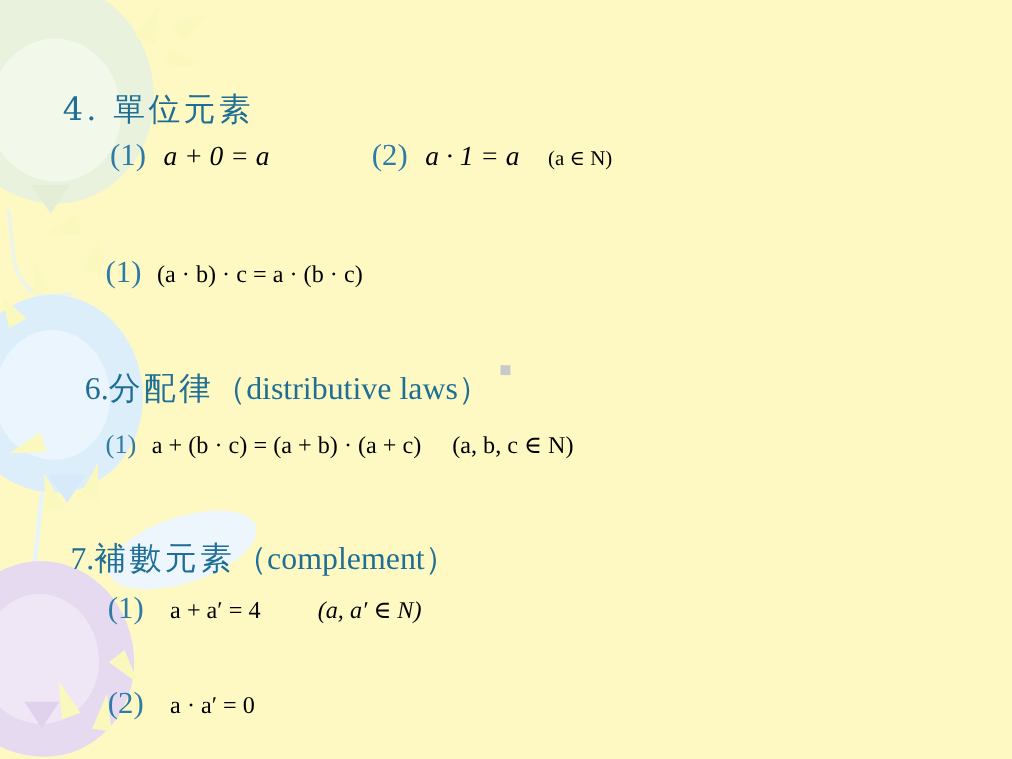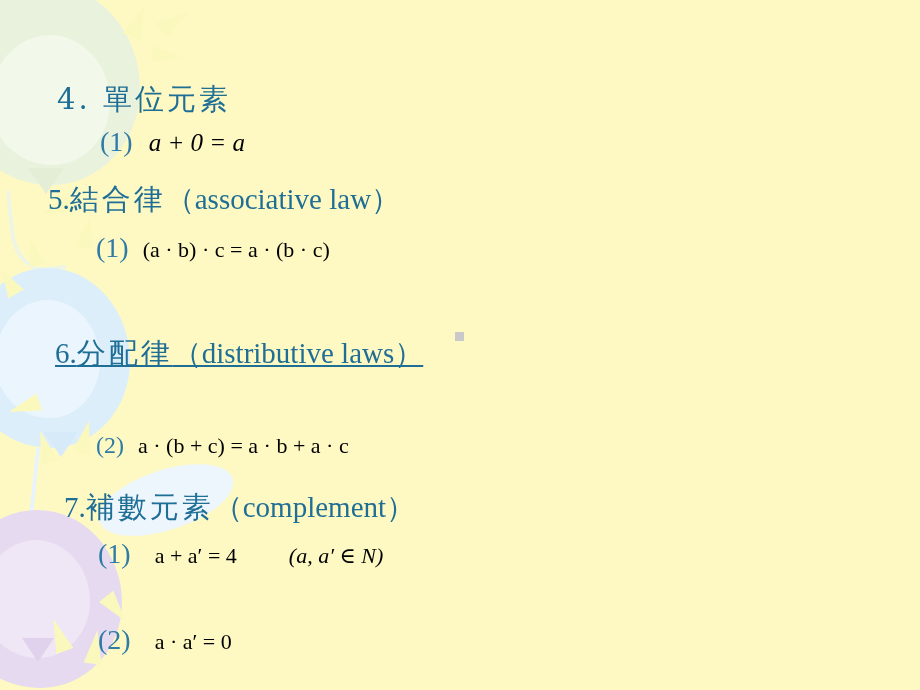--- a/index.html
+++ b/index.html
@@ -139,40 +139,43 @@
 
     <div class="line heading" style="left:57px; top:80px;">
       <span class="cjk">4. 單位元素</span>
     </div>
 
     <div class="line" style="left:100px; top:126px;">
       <span class="marker">(1)</span>
       <span class="math m-lg" style="margin-left:12px;">a + 0 = a</span>
     </div>
 
+    <div class="line" style="left:338px; top:126px;">
+      <span class="marker">(2)</span>
+      <span class="math m-lg" style="margin-left:12px;">a · 1 = a</span>
+      <span class="math m-sm" style="margin-left:22px;">(a ∈ N)</span>
+    </div>
 
-    <div class="line heading" style="left:48px; top:180px;">
-      <span class="lat">5.</span><span class="cjk">結合律</span><span class="lat">（associative law）</span>
-    </div>
 
     <div class="line" style="left:96px; top:232px;">
       <span class="marker">(1)</span>
       <span class="math m-md" style="margin-left:10px;text-align:right;">(a · b) · c = a · (b · c)</span>
     </div>
 
 
-    <div class="line heading" style="left:55px; top:334px;text-decoration:underline;">
+    <div class="line heading" style="left:77px; top:334px;">
       <span class="lat">6.</span><span class="cjk">分配律</span><span class="lat">（distributive laws）</span>
     </div>
 
+    <div class="line" style="left:96px; top:392px;">
+      <span class="marker-sm">(1)</span>
+      <span class="math m-md" style="margin-left:10px;">a + (b · c) = (a + b) · (a + c)</span>
+      <span class="math m-md" style="margin-left:24px;">(a, b, c ∈ N)</span>
+    </div>
 
-    <div class="line" style="left:96px; top:432px;">
-      <span class="marker-sm">(2)</span>
-      <span class="math m-md" style="margin-left:10px;">a · (b + c) = a · b + a · c</span>
-    </div>
 
     <div class="line heading" style="left:64px; top:488px;">
       <span class="lat">7.</span><span class="cjk">補數元素</span><span class="lat">（complement）</span>
     </div>
 
     <div class="line" style="left:98px; top:538px;">
       <span class="marker">(1)</span>
       <span class="math m-md" style="margin-left:20px;">a + a′ = 4</span>
       <span class="math m-md" style="margin-left:48px;font-style:italic;">(a, a′ ∈ N)</span>
     </div>

